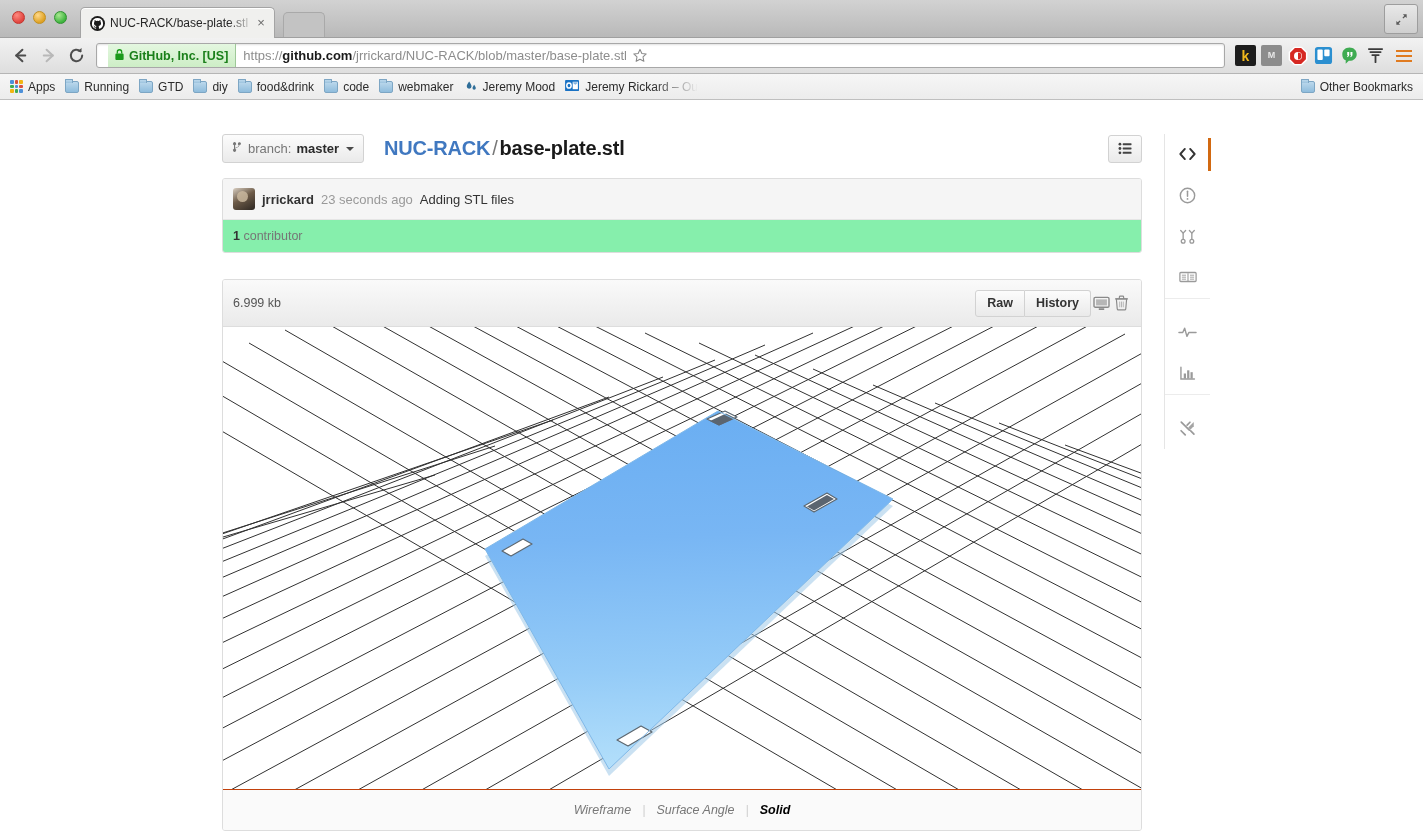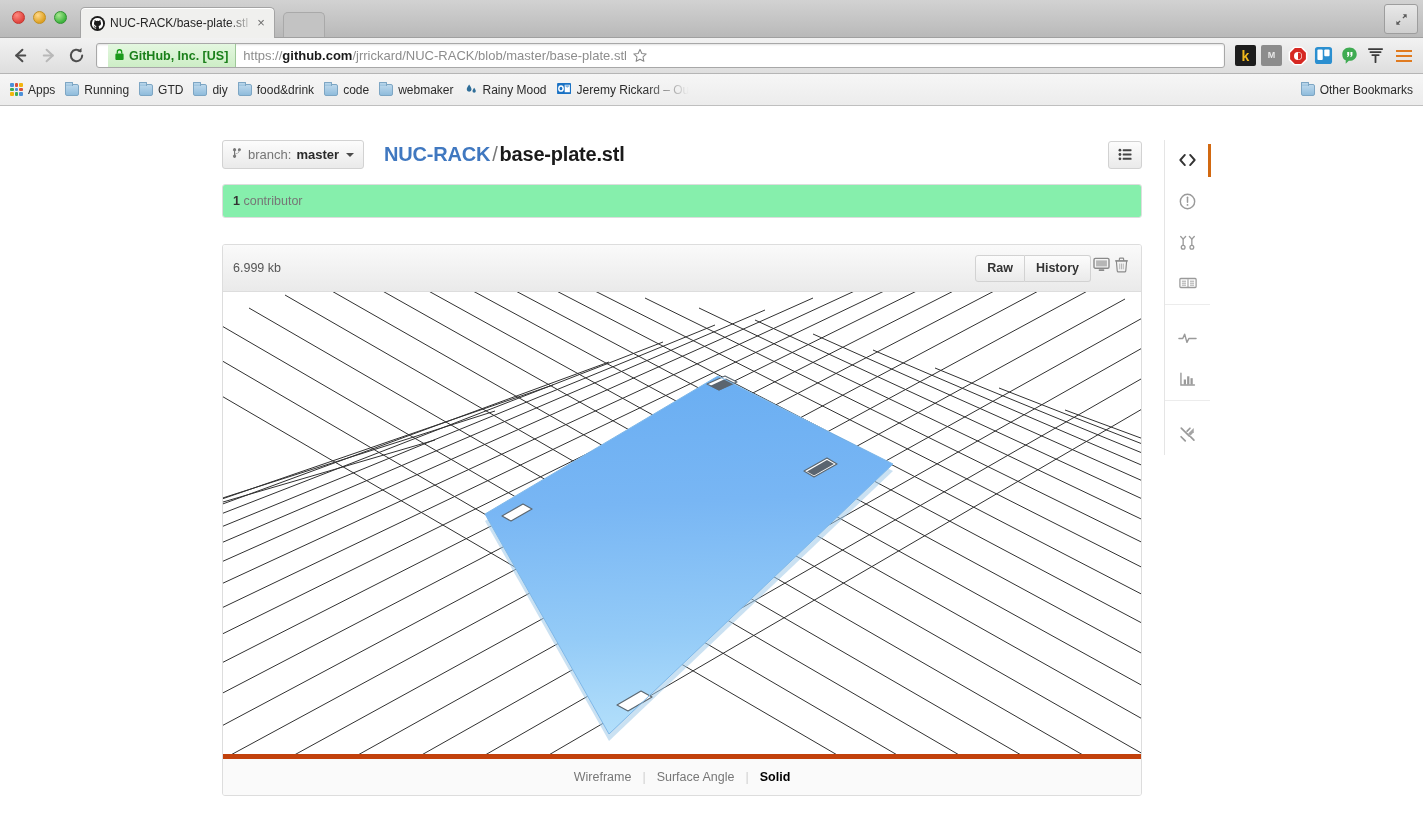--- a/index.html
+++ b/index.html
@@ -105,21 +105,21 @@
   .url b { color: #1a1a1a; font-weight: 700; }
   .star { flex: 0 0 auto; width: 26px; display: flex; align-items: center; justify-content: center; }
 
   .ext { display: flex; align-items: center; gap: 5px; flex: 0 0 auto; padding-left: 4px; }
   .ext-icon { width: 21px; height: 21px; display: flex; align-items: center; justify-content: center; border-radius: 2px; }
   .menu-btn { width: 26px; height: 24px; display: flex; flex-direction: column; justify-content: center; align-items: center; gap: 3px; }
   .menu-btn i { display: block; width: 16px; height: 2px; background: #e07b20; }
 
   
   .bookmarks {
-    height: 32px; flex: 0 0 auto;
+    height: 26px; flex: 0 0 auto;
     background: linear-gradient(#f6f6f6, #ececec);
     border-bottom: 1px solid #bfbfbf;
     display: flex; align-items: center; padding: 0 8px;
     font-size: 12px; color: #2b2b2b;
   }
   .bm { display: flex; align-items: center; gap: 5px; padding: 0 8px 0 2px; white-space: nowrap; }
   .bm-label { font-size: 12px; color: #2b2b2b; }
   .bm-label.fade {
     -webkit-mask-image: linear-gradient(to right, #000 60%, transparent 100%);
     mask-image: linear-gradient(to right, #000 60%, transparent 100%);
@@ -197,40 +197,40 @@
   .contributors b { color: #333; font-weight: 700; }
 
   
   .blob { margin-top: 26px; border: 1px solid #dddddd; border-radius: 3px; background: #fff; overflow: hidden; }
   .blob-header {
     height: 47px; background: linear-gradient(#fafafa, #eaeaea);
     border-bottom: 1px solid #dddddd;
     display: flex; align-items: center; padding: 0 10px;
   }
   .file-size { font-size: 12.5px; color: #555; }
-  .blob-actions { margin-left: auto; display: flex; align-items: flex-start; }
+  .blob-actions { margin-left: auto; display: flex; align-items: center; }
   .btn-group { display: flex; }
   .btn {
     height: 27px; padding: 0 11px;
     background: linear-gradient(#fcfcfc, #eaeaea);
     border: 1px solid #d2d2d2;
     font-size: 12.5px; font-weight: 700; color: #333;
     display: flex; align-items: center;
   }
   .btn:first-child { border-radius: 3px 0 0 3px; }
   .btn:last-child { border-radius: 0 3px 3px 0; border-left: none; }
   .icon-btn { width: 20px; height: 20px; display: flex; align-items: center; justify-content: center; color: #767676; }
 
   .stl-view { position: relative; height: 462px; background: #ffffff; overflow: hidden; }
   .stl-view svg { position: absolute; left: 0; top: 0; display: block; }
 
   .render-bar {
-    height: 41px; background: #fafafa; border-top: 5px solid #c2410c;
+    height: 41px; background: #fafafa; border-top: 1px solid #c2410c;
     display: flex; align-items: center; justify-content: center; gap: 0;
-    font-size: 12.5px; color: #777;
+    font-size: 12.5px; color: #777; font-style: italic;
   }
   .render-opt { padding: 0 11px; }
   .render-opt.active { color: #000000; font-weight: 700; }
   .render-sep { color: #d0d0d0; }
 
   
   .rail {
     position: absolute; left: 1164px; top: 22px;
     width: 46px;
     background: #fff;
@@ -400,21 +400,21 @@
       <span class="folder"></span>
       <span class="bm-label">webmaker</span>
     </div>
     <div class="bm">
       <span style="display:flex;align-items:flex-end;gap:1px;">
         <svg viewBox="0 0 14 14" width="14" height="13">
           <path d="M5 1.5c1.6 2.3 2.6 4 2.6 5.2a2.6 2.6 0 1 1-5.2 0C2.4 5.5 3.4 3.8 5 1.5z" fill="#2f6e99"></path>
           <path d="M10.4 5c1.1 1.6 1.8 2.8 1.8 3.6a1.8 1.8 0 1 1-3.6 0c0-.8.7-2 1.8-3.6z" fill="#2f6e99"></path>
         </svg>
       </span>
-      <span class="bm-label">Rainy Mood</span>
+      <span class="bm-label">Jeremy Mood</span>
     </div>
     <div class="bm">
       <span>
         <svg viewBox="0 0 16 14" width="15" height="13">
           <rect x="0" y="1" width="15" height="12" rx="1" fill="#1a72c4"></rect>
           <rect x="8.2" y="3" width="5.6" height="8" fill="#ffffff"></rect>
           <ellipse cx="4.2" cy="7" rx="3.1" ry="3.6" fill="#ffffff"></ellipse>
           <ellipse cx="4.2" cy="7" rx="1.5" ry="2" fill="#1a72c4"></ellipse>
           <path d="M8.8 3.6h4.4v1.1l-2.2 1.6-2.2-1.6z" fill="#1a72c4" opacity=".55"></path>
         </svg>
@@ -455,20 +455,26 @@
                 <rect x="5" y="1.4" width="9.5" height="2" rx=".6" fill="#444"></rect>
               <circle cx="2" cy="7" r="1.5" fill="#444"></circle>
                 <rect x="5" y="6" width="9.5" height="2" rx=".6" fill="#444"></rect>
               <circle cx="2" cy="11.6" r="1.5" fill="#444"></circle>
                 <rect x="5" y="10.6" width="9.5" height="2" rx=".6" fill="#444"></rect>
             </svg>
           </div>
         </div>
 
         <div class="commit-box">
+          <div class="commit-top">
+            <span class="avatar"></span>
+            <span class="commit-author">jrrickard</span>
+            <span class="commit-time">23 seconds ago</span>
+            <span class="commit-msg">Adding STL files</span>
+          </div>
           <div class="contributors">
             <b>1</b>
             <span>contributor</span>
           </div>
         </div>
 
         <div class="blob">
           <div class="blob-header">
             <span class="file-size">6.999 kb</span>
             <div class="blob-actions">

